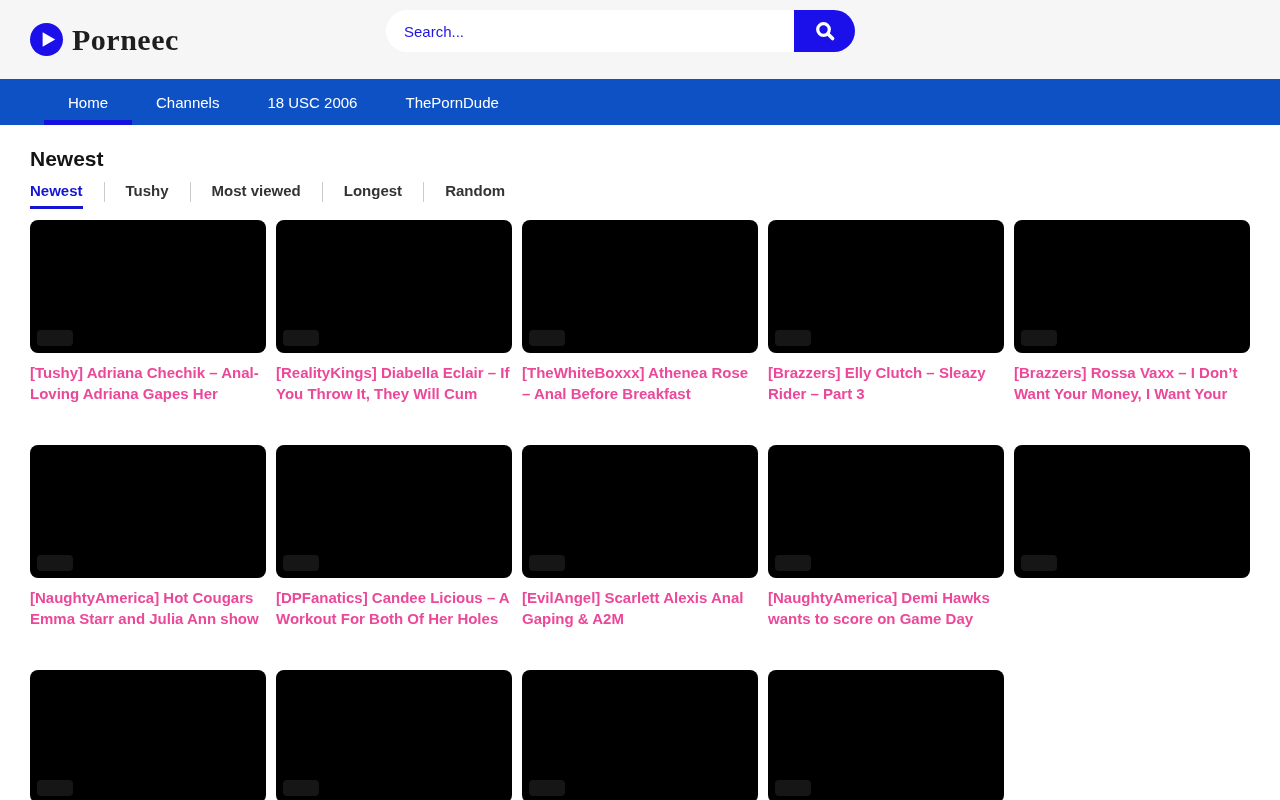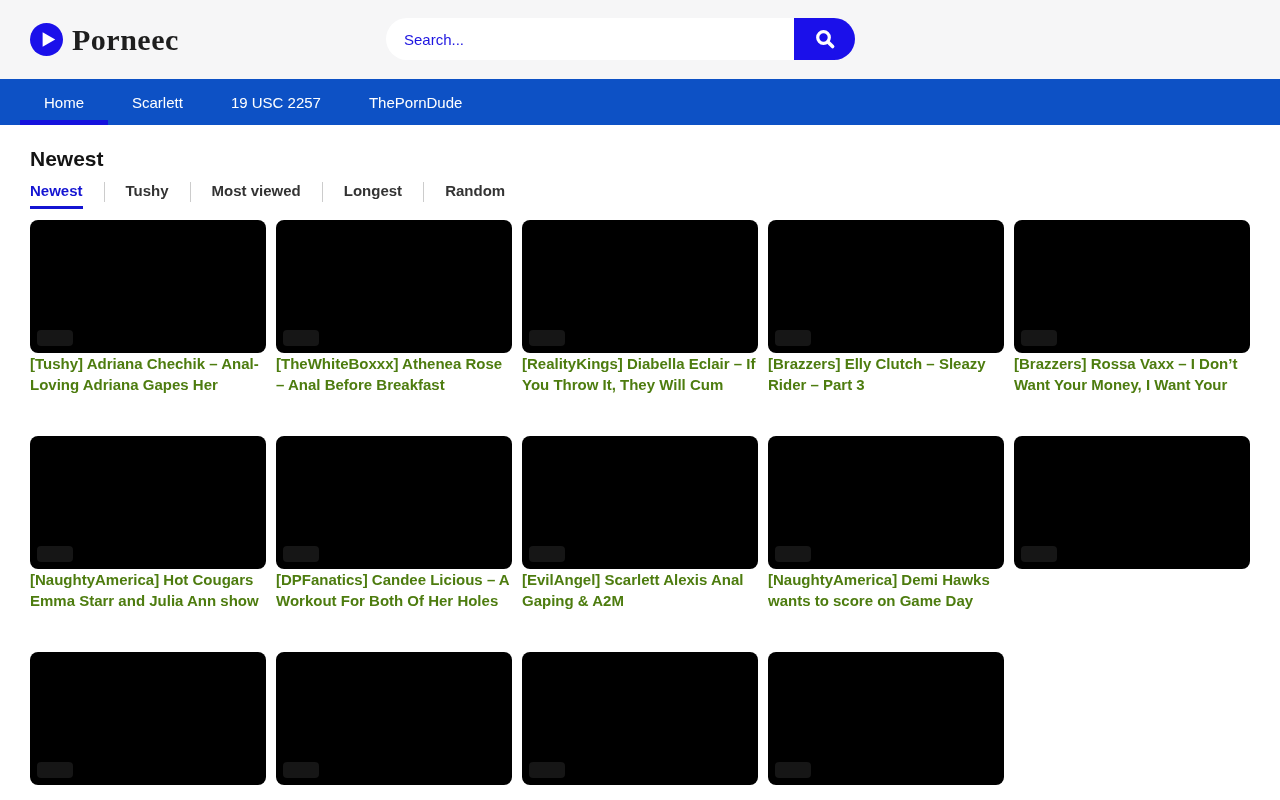--- a/index.html
+++ b/index.html
@@ -17,36 +17,36 @@
   }
   .brand {
     display: flex; align-items: center; gap: 9px;
     margin-left: 30px; text-decoration: none; cursor: pointer;
   }
   .brand-icon { width: 33px; height: 33px; display: block; }
   .brand-name {
     font-family: "Liberation Serif", serif;
     font-weight: 700; font-size: 30px; color: #1e1e1e; letter-spacing: .5px;
   }
-  .search { position: absolute; left: 386px; top: 18px; height: 42px; display: flex; }
+  .search { position: absolute; left: 386px; top: 10px; height: 42px; display: flex; }
   .search-input {
     width: 408px; height: 42px; border: none; outline: none;
     border-radius: 21px 0 0 21px; padding: 0 18px;
     font-size: 15px; background: #ffffff; color: #1d14e0;
     font-family: "Liberation Sans", sans-serif;
   }
   .search-input::placeholder { color: #1d14e0; opacity: 1; }
   .search-btn {
     width: 61px; height: 42px; border: none; cursor: pointer;
     background: #1b10ea; border-radius: 0 21px 21px 0;
     display: flex; align-items: center; justify-content: center;
   }
 
   
-  .nav { height: 46px; background: #0d51c5; display: flex; padding-left: 20px; }
+  .nav { height: 46px; background: #0d51c5; display: flex; padding-left: 44px; }
   .nav-item {
     position: relative; display: flex; align-items: center;
     padding: 0 24px; color: #ffffff; font-size: 15px;
     text-decoration: none; cursor: pointer; white-space: nowrap;
   }
   .nav-item.active::after {
     content: ""; position: absolute; left: 0; right: 0; bottom: 0;
     height: 5px; background: #1412dd;
   }
 
@@ -72,21 +72,21 @@
   }
   .card { display: block; text-decoration: none; cursor: pointer; }
   .thumb {
     height: 133px; background: #000000; border-radius: 8px; position: relative;
   }
   .duration-badge {
     position: absolute; left: 7px; bottom: 7px;
     width: 36px; height: 16px; background: #161616; border-radius: 4px;
   }
   .video-title {
-    font-size: 15px; font-weight: 700; color: #4d7c0f;
+    margin-top: 9px; font-size: 15px; font-weight: 700; color: #ec4899;
     line-height: 21px; max-height: 42px; overflow: hidden;
   }
 </style>
 </head>
 <body>
 
 <header class="header">
   <a class="brand">
     <svg class="brand-icon" viewBox="0 0 34 34">
       <circle cx="17" cy="17" r="17" fill="#1b10ea"></circle>
@@ -100,22 +100,22 @@
       <svg width="22" height="22" viewBox="0 0 22 22">
         <circle cx="9.5" cy="9.5" r="5.8" fill="none" stroke="#ffffff" stroke-width="3.2"></circle>
         <line x1="14" y1="14" x2="18.6" y2="18.6" stroke="#ffffff" stroke-width="3.6" stroke-linecap="round"></line>
       </svg>
     </button>
   </div>
 </header>
 
 <nav class="nav">
   <a class="nav-item active">Home</a>
-  <a class="nav-item">Scarlett</a>
-  <a class="nav-item">19 USC 2257</a>
+  <a class="nav-item">Channels</a>
+  <a class="nav-item">18 USC 2006</a>
   <a class="nav-item">ThePornDude</a>
 </nav>
 
 <main class="main">
   <h1 class="page-title">Newest</h1>
 
   <div class="tabs">
     <span class="tab active">Newest</span>
     <span class="tab-divider"></span>
     <span class="tab">Tushy</span>
@@ -133,28 +133,28 @@
       <div class="thumb">
         <span class="duration-badge"></span>
       </div>
       <div class="video-title">[Tushy] Adriana Chechik – Anal-Loving Adriana Gapes Her</div>
     </a>
 
     <a class="card">
       <div class="thumb">
         <span class="duration-badge"></span>
       </div>
+      <div class="video-title">[RealityKings] Diabella Eclair – If You Throw It, They Will Cum</div>
+    </a>
+
+    <a class="card">
+      <div class="thumb">
+        <span class="duration-badge"></span>
+      </div>
       <div class="video-title">[TheWhiteBoxxx] Athenea Rose – Anal Before Breakfast</div>
-    </a>
-
-    <a class="card">
-      <div class="thumb">
-        <span class="duration-badge"></span>
-      </div>
-      <div class="video-title">[RealityKings] Diabella Eclair – If You Throw It, They Will Cum</div>
     </a>
 
 
     <a class="card">
       <div class="thumb">
         <span class="duration-badge"></span>
       </div>
       <div class="video-title">[Brazzers] Elly Clutch – Sleazy Rider – Part 3</div>
     </a>
 

